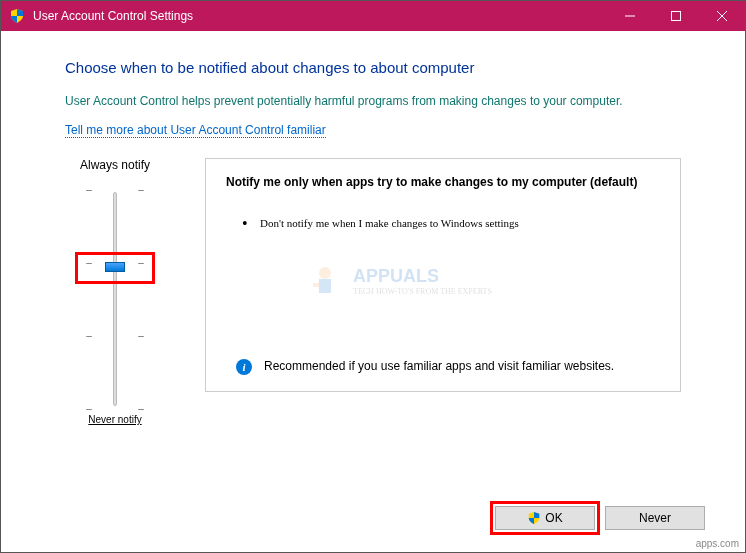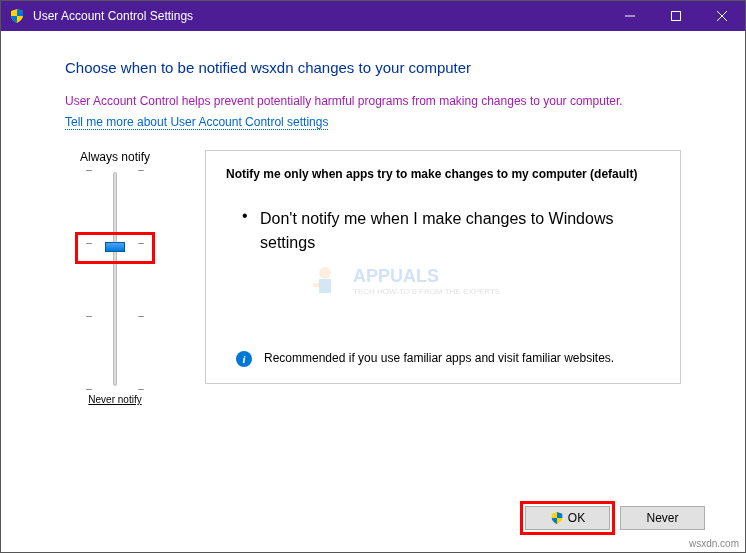--- a/index.html
+++ b/index.html
@@ -1,55 +1,55 @@
 <!DOCTYPE html>
 <html><head>
   <meta charset="utf-8">
   <style>
     * { margin: 0; padding: 0; box-sizing: border-box; font-family: "Segoe UI", Tahoma, sans-serif; }
     body { background: #fff; width: 746px; height: 553px; border: 1px solid #555; position: relative; }
     
-    .titlebar { background: #4c1d95; height: 30px; display: flex; align-items: center; color: #fff; font-size: 12px; }
+    .titlebar { background: #be185d; height: 30px; display: flex; align-items: center; color: #fff; font-size: 12px; }
     .titlebar-icon { width: 16px; height: 16px; margin: 0 8px; display: flex; align-items: center; justify-content: center; }
     .titlebar-title { flex: 1; }
     .titlebar-btns { display: flex; }
     .titlebar-btn { width: 46px; height: 30px; display: flex; align-items: center; justify-content: center; color: #fff; }
     .titlebar-btn svg { width: 10px; height: 10px; }
     
     .content { padding: 28px 64px 0 64px; }
     .heading { color: #003399; font-size: 15px; font-weight: 400; margin-bottom: 18px; }
-    .desc { font-size: 12px; color: #a21caf; margin-bottom: 4px; }
+    .desc { font-size: 12px; color: #0f766e; margin-bottom: 12px; }
     .link { color: #0066cc; font-size: 12px; text-decoration: none; border-bottom: 1px dotted #0066cc; }
     
     .main-area { display: flex; margin-top: 20px; gap: 40px; }
     
     .slider-col { width: 100px; display: flex; flex-direction: column; align-items: center; }
-    .slider-label-top { font-size: 12px; }
+    .slider-label-top { font-size: 12px; margin-bottom: 12px; }
     .slider-label-bot { font-size: 10px; margin-top: 0; text-decoration: underline; }
     .slider-track { position: relative; height: 230px; width: 60px; display: flex; flex-direction: column; justify-content: space-between; align-items: center; }
     .slider-rail { position: absolute; left: 50%; top: 8px; bottom: 8px; width: 4px; background: linear-gradient(to right, #ccc, #eee, #ccc); transform: translateX(-50%); border: 1px solid #bbb; border-radius: 2px; }
     .slider-tick { width: 60px; display: flex; justify-content: space-between; align-items: center; height: 10px; z-index: 1; font-size: 10px; color: #666; }
     .slider-tick span { width: 8px; text-align: center; }
     .slider-thumb { position: absolute; left: 50%; transform: translateX(-50%); width: 20px; height: 10px; background: linear-gradient(#4aa3ff, #0078d7); border: 1px solid #005a9e; top: 78px; z-index: 2; }
     .red-box-slider { position: absolute; border: 3px solid red; top: 68px; left: -10px; width: 80px; height: 32px; z-index: 3; }
     
     .notify-panel { flex: 1; border: 1px solid #ccc; padding: 16px 20px; height: 234px; position: relative; display: flex; flex-direction: column; }
     .notify-title { font-size: 12px; font-weight: 700; margin-bottom: 26px; }
     .notify-list { list-style: none; padding-left: 20px; }
-    .notify-list li { font-size: 16px; position: relative; padding-left: 14px; line-height: 1.5; }
+    .notify-list li { font-size: 11px; position: relative; padding-left: 14px; line-height: 1.5; font-family: Liberation Serif, serif; }
     .notify-list li::before { content: "•"; position: absolute; left: -4px; font-size: 16px; top: -3px; }
     .notify-rec { margin-top: auto; display: flex; gap: 12px; align-items: flex-start; font-size: 12px; padding-left: 10px; }
     .info-icon { width: 16px; height: 16px; flex-shrink: 0; border-radius: 50%; background: #0078d7; color: #fff; display: flex; align-items: center; justify-content: center; font-size: 11px; font-weight: bold; font-style: italic; font-family: Georgia, serif; }
     
     .watermark { position: absolute; top: 260px; left: 304px; opacity: 0.25; pointer-events: none; font-size: 18px; color: #4a90d9; font-weight: bold; display:flex; align-items:center; gap:8px;}
     .watermark .wm-logo { width:40px; height:40px; }
-    .watermark .wm-text small { display:block; font-size:8px; color:#888; font-weight:normal;}
+    .watermark .wm-text small { display:block; font-size:8px; color:#888; font-weight:normal;font-family:Liberation Serif, serif;}
 
     .footer { position: absolute; bottom: 22px; right: 40px; display: flex; gap: 10px; align-items: center; }
-    .btn { width: 85px; height: 24px; font-size: 12px; border: 1px solid #adadad; background: #e1e1e1; display: flex; align-items: center; justify-content: center; gap: 4px; cursor: default; }
+    .btn { width: 100px; height: 24px; font-size: 12px; border: 1px solid #adadad; background: #e1e1e1; display: flex; align-items: center; justify-content: center; gap: 4px; cursor: default; }
     .btn.ok { position: relative; }
     .red-box-ok { position: absolute; border: 3px solid red; inset: -6px; }
     .shield-mini { width: 14px; height: 14px; }
     
     .attribution { position: absolute; bottom: 3px; right: 6px; font-size: 10px; color: #888; }
   </style>
 </head>
 <body>
 
 <div class="titlebar">
@@ -75,23 +75,23 @@
     <div class="titlebar-btn">
         <svg viewBox="0 0 10 10">
           <line x1="0" y1="0" x2="10" y2="10" stroke="#fff" stroke-width="1"></line>
           <line x1="10" y1="0" x2="0" y2="10" stroke="#fff" stroke-width="1"></line>
         </svg>
       </div>
   </div>
 </div>
 
 <div class="content">
-  <div class="heading">Choose when to be notified wsxdn changes to your computer</div>
+  <div class="heading">Choose when to be notified about changes to about computer</div>
   <div class="desc">User Account Control helps prevent potentially harmful programs from making changes to your computer.</div>
-  <a href="#" class="link">Tell me more about User Account Control settings</a>
+  <a href="#" class="link">Tell me more about User Account Control familiar</a>
   
   <div class="main-area">
     <div class="slider-col">
       <div class="slider-label-top">Always notify</div>
       <div class="slider-track">
         <div class="slider-rail"></div>
         <div class="slider-tick">
             <span>–</span>
             <span>–</span>
           </div>
@@ -143,13 +143,13 @@
         <path d="M2 8 H8 V15 C8 15 2 12 2 8 Z" fill="#0078d7"></path>
       </svg>
     <span>OK</span>
     <div class="red-box-ok"></div>
   </div>
   <div class="btn">
     <span>Never</span>
   </div>
 </div>
 
-<div class="attribution">wsxdn.com</div>
+<div class="attribution">apps.com</div>
 
 </body></html>

